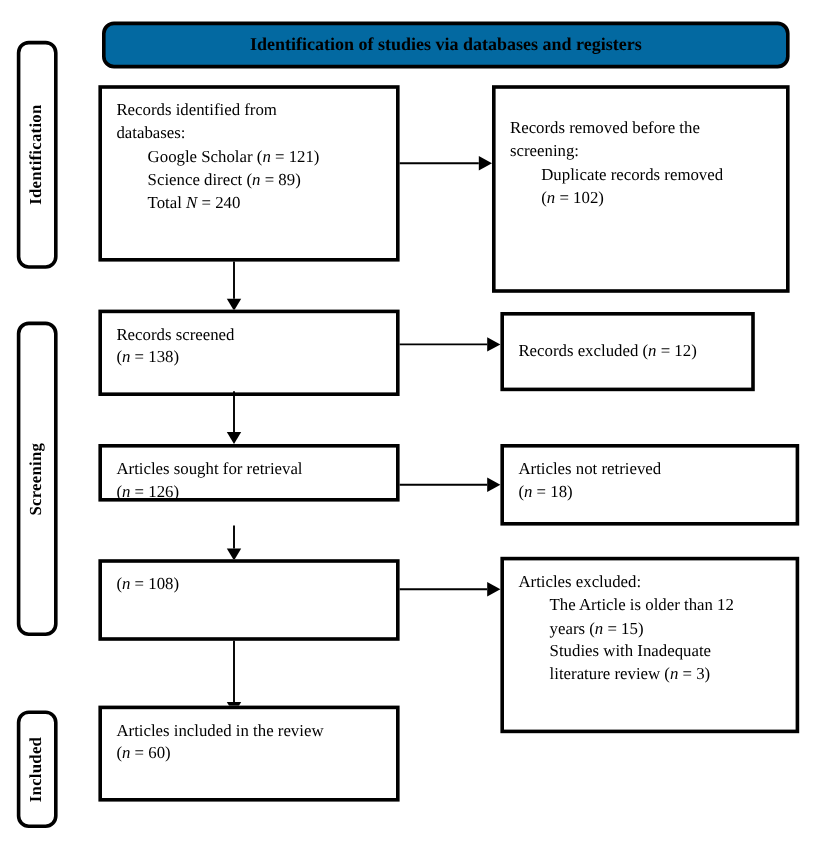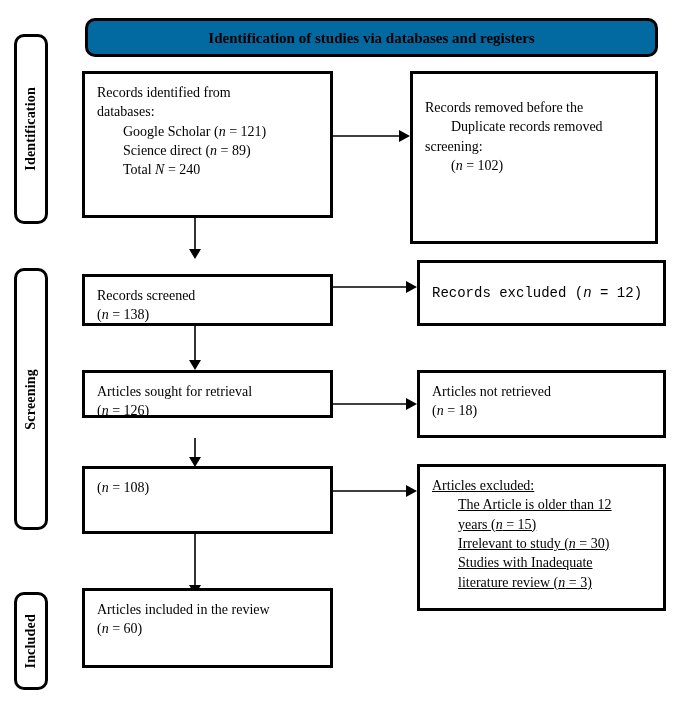--- a/index.html
+++ b/index.html
@@ -112,45 +112,45 @@
   <div class="box" style="left:82px; top:71px; width:251px; height:147px;">
     <div class="line">Records identified from</div>
     <div class="line">databases:</div>
     <div class="line indent"><span>Google Scholar (</span><em class="var">n</em><span> = 121)</span></div>
     <div class="line indent"><span>Science direct (</span><em class="var">n</em><span> = 89)</span></div>
     <div class="line indent"><span>Total </span><em class="var">N</em><span> = 240</span></div>
   </div>
 
   <div class="box" style="left:410px; top:71px; width:248px; height:173px; padding-top:24px;">
     <div class="line">Records removed before the</div>
+    <div class="line">screening:</div>
     <div class="line indent">Duplicate records removed</div>
-    <div class="line">screening:</div>
     <div class="line indent"><span>(</span><em class="var">n</em><span> = 102)</span></div>
   </div>
 
   <div class="conn" style="left:333px; top:127px; width:78px; height:18px;">
     <svg width="78" height="18" viewBox="0 0 78 18">
       <line x1="0" y1="9" x2="66" y2="9" stroke="#000000" stroke-width="1.6"></line>
       <polygon points="66,3 77,9 66,15" fill="#000000"></polygon>
     </svg>
   </div>
 
   <div class="conn" style="left:186px; top:218px; width:18px; height:42px;">
     <svg width="18" height="42" viewBox="0 0 18 42">
       <line x1="9" y1="0" x2="9" y2="31" stroke="#000000" stroke-width="1.6"></line>
       <polygon points="3,31 15,31 9,41" fill="#000000"></polygon>
     </svg>
   </div>
 
-  <div class="box" style="left:82px; top:258px; width:251px; height:52px;margin-top:16px;">
+  <div class="box" style="left:82px; top:258px; width:251px; height:72px;">
     <div class="line">Records screened</div>
     <div class="line"><span>(</span><em class="var">n</em><span> = 138)</span></div>
   </div>
 
-  <div class="box" style="left:417px; top:260px; width:249px; height:66px; padding-top:21px;font-family:Liberation Mono, monospace;">
+  <div class="box" style="left:417px; top:260px; width:212px; height:66px; padding-top:21px;">
     <div class="line"><span>Records excluded (</span><em class="var">n</em><span> = 12)</span></div>
   </div>
 
   <div class="conn" style="left:333px; top:278px; width:85px; height:18px;">
     <svg width="85" height="18" viewBox="0 0 85 18">
       <line x1="0" y1="9" x2="73" y2="9" stroke="#000000" stroke-width="1.6"></line>
       <polygon points="73,3 84,9 73,15" fill="#000000"></polygon>
     </svg>
   </div>
 
@@ -182,25 +182,24 @@
     <svg width="18" height="30" viewBox="0 0 18 30">
       <line x1="9" y1="0" x2="9" y2="19" stroke="#000000" stroke-width="1.6"></line>
       <polygon points="3,19 15,19 9,29" fill="#000000"></polygon>
     </svg>
   </div>
 
   <div class="box" style="left:82px; top:466px; width:251px; height:68px;">
     <div class="line"><span>(</span><em class="var">n</em><span> = 108)</span></div>
   </div>
 
-  <div class="box" style="left:417px; top:464px; width:249px; height:147px;text-decoration:underline;">
+  <div class="box" style="left:417px; top:464px; width:249px; height:147px;">
     <div class="line">Articles excluded:</div>
     <div class="line indent">The Article is older than 12</div>
     <div class="line indent"><span>years (</span><em class="var">n</em><span> = 15)</span></div>
-    <div class="line indent"><span>Irrelevant to study (</span><em class="var">n</em><span> = 30)</span></div>
     <div class="line indent">Studies with Inadequate</div>
     <div class="line indent"><span>literature review (</span><em class="var">n</em><span> = 3)</span></div>
   </div>
 
   <div class="conn" style="left:333px; top:482px; width:85px; height:18px;">
     <svg width="85" height="18" viewBox="0 0 85 18">
       <line x1="0" y1="9" x2="73" y2="9" stroke="#000000" stroke-width="1.6"></line>
       <polygon points="73,3 84,9 73,15" fill="#000000"></polygon>
     </svg>
   </div>

